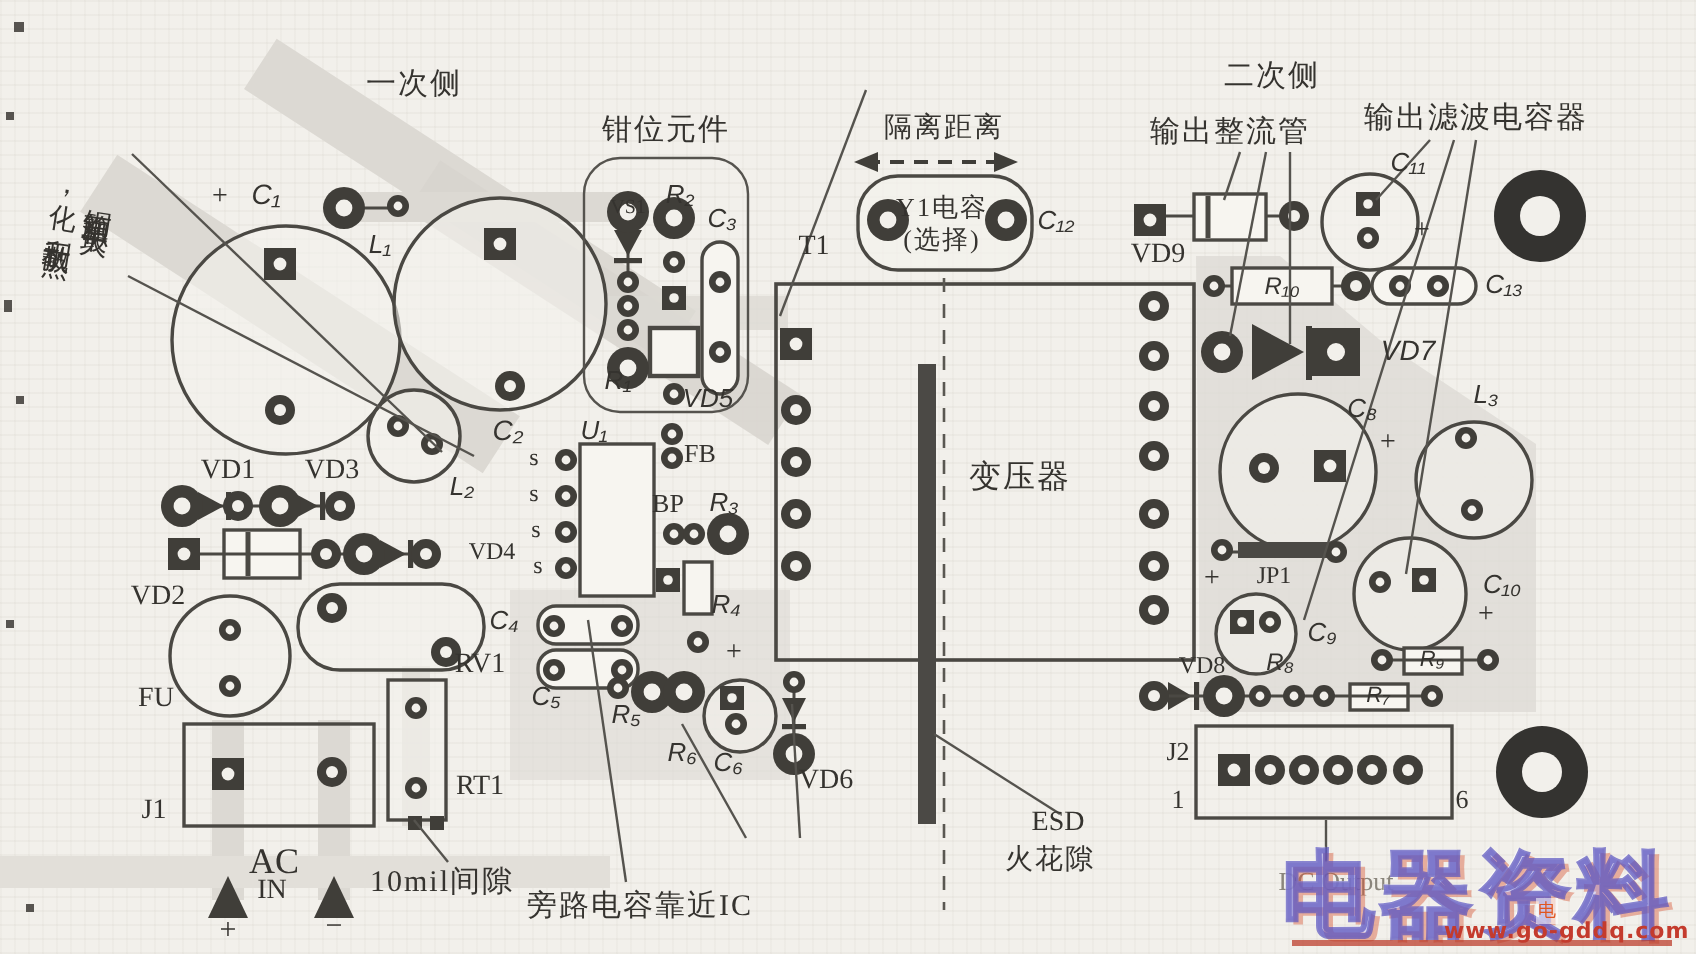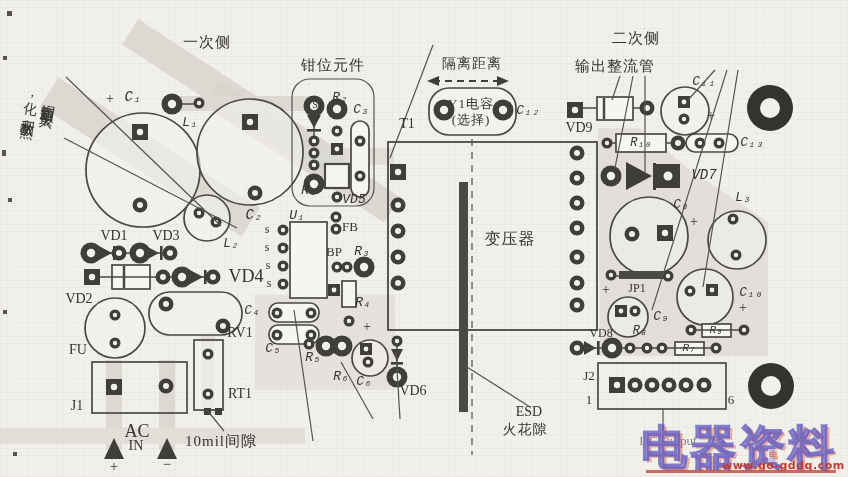--- a/index.html
+++ b/index.html
@@ -8,21 +8,21 @@
     background:
       repeating-linear-gradient(0deg, rgba(185,180,168,.10) 0 1px, transparent 1px 7px),
       repeating-linear-gradient(90deg, rgba(185,180,168,.08) 0 1px, transparent 1px 7px),
       #f2f0eb;
     font-family:"Liberation Serif","DejaVu Serif",serif;
     padding-left:12px;
   }
   .stage svg{position:absolute;left:0;top:0;z-index:0;}
   .lbl{position:absolute;transform:translate(-50%,-50%);white-space:nowrap;color:#35332f;z-index:1;}
   .cn{letter-spacing:1px;}
-  .ref{font-style:italic;font-family:Liberation Mono, monospace;}
+  .ref{font-style:italic;font-family:Liberation Sans, sans-serif;}
   .up{font-style:normal;}
   .vert{
     position:absolute;left:22px;top:92px;z-index:1;color:#35332f;
     writing-mode:vertical-rl;text-orientation:upright;letter-spacing:2px;
     font-size:14px;transform:rotate(9deg);line-height:1.25;
   }
   .wm{
     position:absolute;left:641px;top:417px;z-index:2;
     font-family:"DejaVu Sans","Liberation Sans",sans-serif;font-weight:bold;
     font-size:46px;letter-spacing:3px;
@@ -324,39 +324,41 @@
 <div class="vert">
   <div>铜箔面积最大</div>
   <div>化，利于散热</div>
 </div>
 <div class="lbl cn" style="left:333px;top:65px;font-size:15px">钳位元件</div>
 <div class="lbl cn" style="left:472px;top:64px;font-size:14px">隔离距离</div>
 <div class="lbl cn" style="left:471px;top:104px;font-size:13px">Y1电容</div>
 <div class="lbl cn" style="left:471px;top:120px;font-size:13px">(选择)</div>
 <div class="lbl cn" style="left:636px;top:38px;font-size:15px">二次侧</div>
 <div class="lbl cn" style="left:615px;top:66px;font-size:15px">输出整流管</div>
+<div class="lbl cn" style="left:738px;top:59px;font-size:15px">输出滤波电容器</div>
 <div class="lbl cn" style="left:510px;top:239px;font-size:16px">变压器</div>
 <div class="lbl up" style="left:529px;top:412px;font-size:14px">ESD</div>
 <div class="lbl cn" style="left:525px;top:430px;font-size:14px">火花隙</div>
+<div class="lbl cn" style="left:320px;top:453px;font-size:15px">旁路电容靠近IC</div>
 <div class="lbl cn" style="left:221px;top:441px;font-size:15px">10mil间隙</div>
 <div class="lbl up" style="left:137px;top:431px;font-size:18px">AC</div>
 <div class="lbl up" style="left:136px;top:446px;font-size:14px">IN</div>
 <div class="lbl up" style="left:114px;top:466px;font-size:15px">+</div>
 <div class="lbl up" style="left:167px;top:464px;font-size:15px">−</div>
 <div class="lbl up dc" style="left:668px;top:441px;font-size:13px">DC Output</div>
 
 <div class="lbl ref" style="left:133px;top:97px;font-size:14px">C₁</div>
 <div class="lbl up" style="left:110px;top:99px;font-size:14px">+</div>
 <div class="lbl ref" style="left:190px;top:122px;font-size:13px">L₁</div>
 <div class="lbl ref" style="left:254px;top:215px;font-size:14px">C₂</div>
 <div class="lbl ref" style="left:231px;top:243px;font-size:13px">L₂</div>
 <div class="lbl up" style="left:114px;top:236px;font-size:14px">VD1</div>
 <div class="lbl up" style="left:166px;top:236px;font-size:14px">VD3</div>
 <div class="lbl up" style="left:79px;top:299px;font-size:14px">VD2</div>
-<div class="lbl up" style="left:246px;top:276px;font-size:18px">VD4</div>
+<div class="lbl up" style="left:246px;top:276px;font-size:12px">VD4</div>
 <div class="lbl up" style="left:78px;top:350px;font-size:14px">FU</div>
 <div class="lbl up" style="left:77px;top:406px;font-size:14px">J1</div>
 <div class="lbl up" style="left:240px;top:333px;font-size:14px">RV1</div>
 <div class="lbl up" style="left:240px;top:394px;font-size:14px">RT1</div>
 <div class="lbl up" style="left:314px;top:104px;font-size:10px">VS1</div>
 <div class="lbl ref" style="left:340px;top:97px;font-size:13px">R₂</div>
 <div class="lbl ref" style="left:361px;top:109px;font-size:13px">C₃</div>
 <div class="lbl ref" style="left:309px;top:190px;font-size:13px">R₁</div>
 <div class="lbl ref" style="left:354px;top:199px;font-size:13px">VD5</div>
 <div class="lbl ref" style="left:297px;top:215px;font-size:13px">U₁</div>

